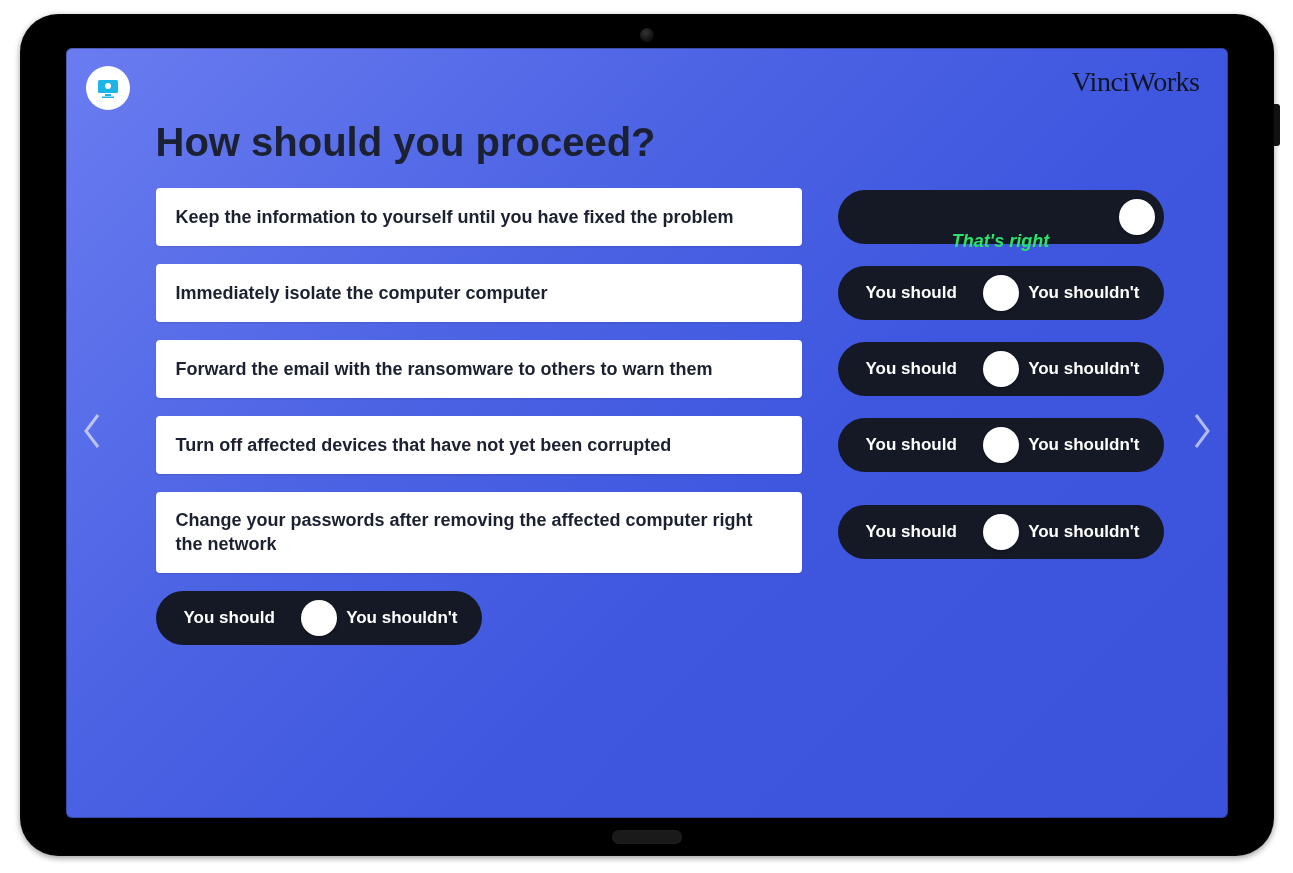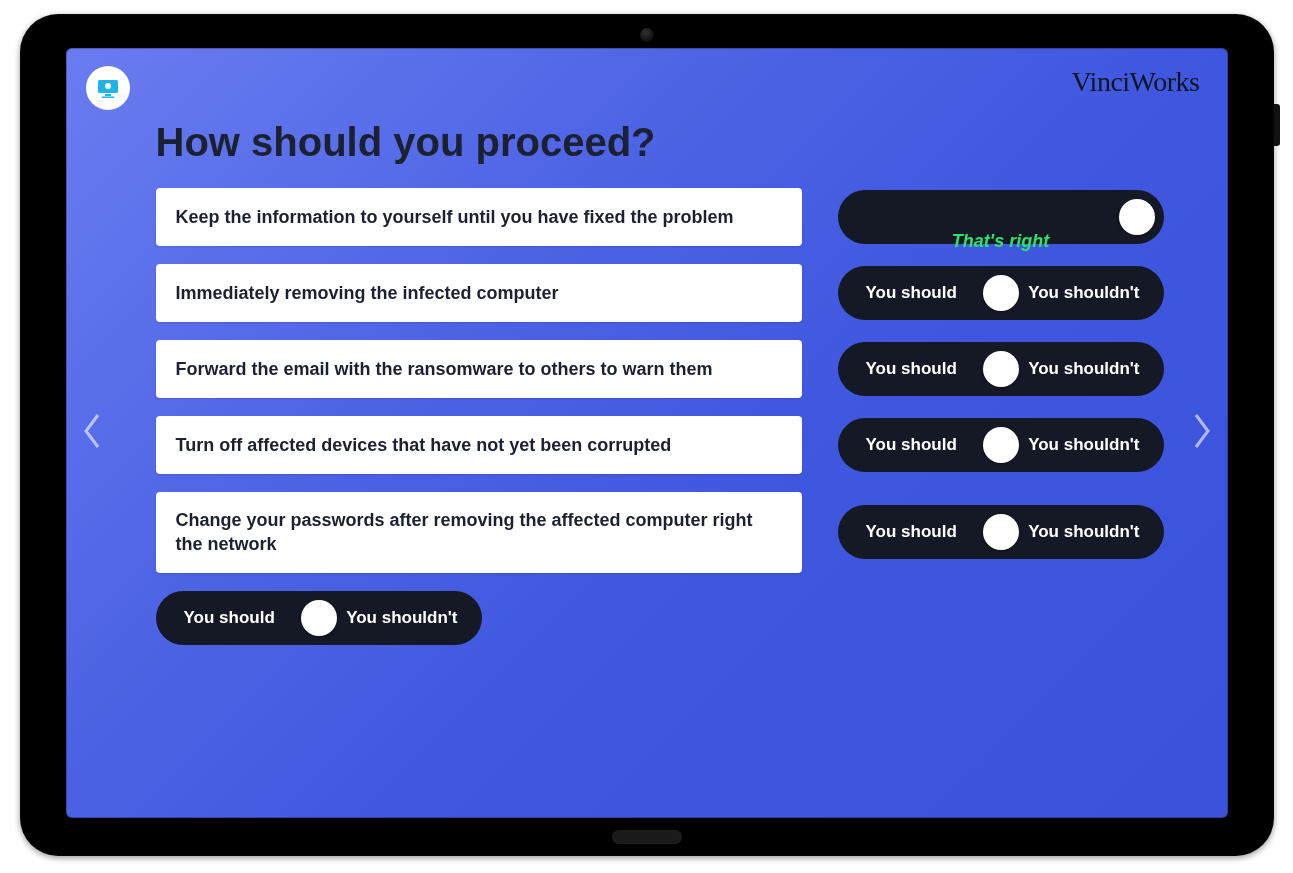--- a/index.html
+++ b/index.html
@@ -223,21 +223,21 @@
         <div class="toggle correct">
 
           <span class="feedback">That's right</span>
 
           <span class="knob"></span>
         </div>
       </div>
 
       <div class="row">
         <div class="statement">
-          <span>Immediately removing the infected computer</span>
+          <span>Immediately isolate the computer computer</span>
         </div>
         <div class="toggle">
           <span class="label-left">You should</span>
 
           <span class="label-right">You shouldn't</span>
           <span class="knob"></span>
         </div>
       </div>
 
       <div class="row">

